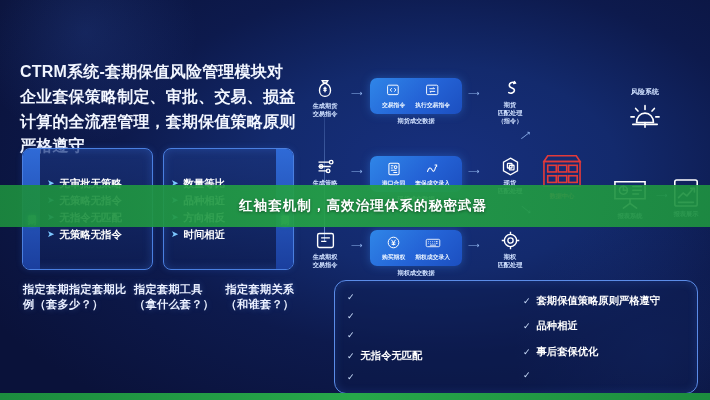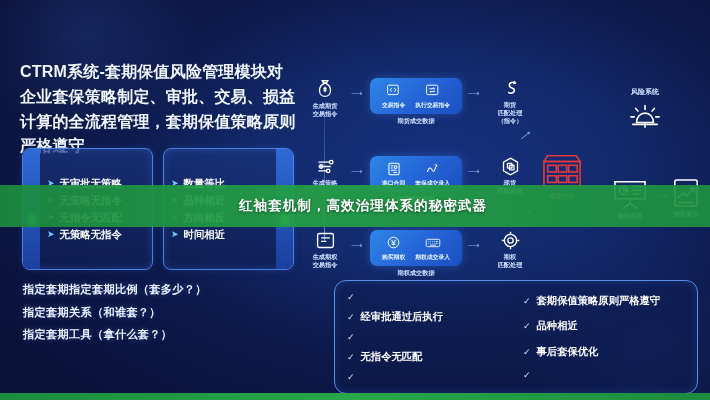--- a/index.html
+++ b/index.html
@@ -84,21 +84,21 @@
     white-space: nowrap;
   }
   .arrow-bullet {
     color: #7cc7ff; font-size: 9px; line-height: 1;
     flex: 0 0 auto;
   }
 
   
   .questions {
     position: absolute; left: 23px; top: 282px; width: 280px;
-    display: flex; flex-direction: column; gap: 7.5px;
+    display: flex; flex-direction: row; gap: 7.5px;
   }
   .question {
     font-size: 11.2px; color: #eaf0ff; font-weight: 600;
     letter-spacing: .3px;
     text-shadow: 0 0 6px rgba(110,160,255,.3);
   }
 
   
   .flow { position: absolute; left: 296px; top: 78px; width: 300px; height: 190px; }
 
@@ -242,22 +242,22 @@
           <span class="arrow-bullet">➤</span>
           <span>时间相近</span>
         </div>
       </div>
     </div>
 
   </div>
 
   <div class="questions">
     <div class="question">指定套期指定套期比例（套多少？）</div>
+    <div class="question">指定套期工具（拿什么套？）</div>
     <div class="question">指定套期关系（和谁套？）</div>
-    <div class="question">指定套期工具（拿什么套？）</div>
   </div>
 
   <div class="flow">
 
     <div class="vline" style="left:28px; top:34px; height:130px;"></div>
 
     <div class="node" style="left:6px; top:0px; width:46px;">
       <div class="node-ico">
         <svg width="22" height="22" viewBox="0 0 24 24" fill="none" stroke="#ffffff" stroke-width="1.5">
           <path d="M9 3h6l-1.5 2.5h-3z"></path>
@@ -462,21 +462,20 @@
     </div>
   </div>
 
   <div class="checklist">
     <div class="check-col">
       <div class="check-item">
         <span class="tick">✓</span>
       </div>
       <div class="check-item">
         <span class="tick">✓</span>
-        <span>经审批通过后执行</span>
       </div>
       <div class="check-item">
         <span class="tick">✓</span>
       </div>
       <div class="check-item">
         <span class="tick">✓</span>
         <span>无指令无匹配</span>
       </div>
       <div class="check-item">
         <span class="tick">✓</span>

